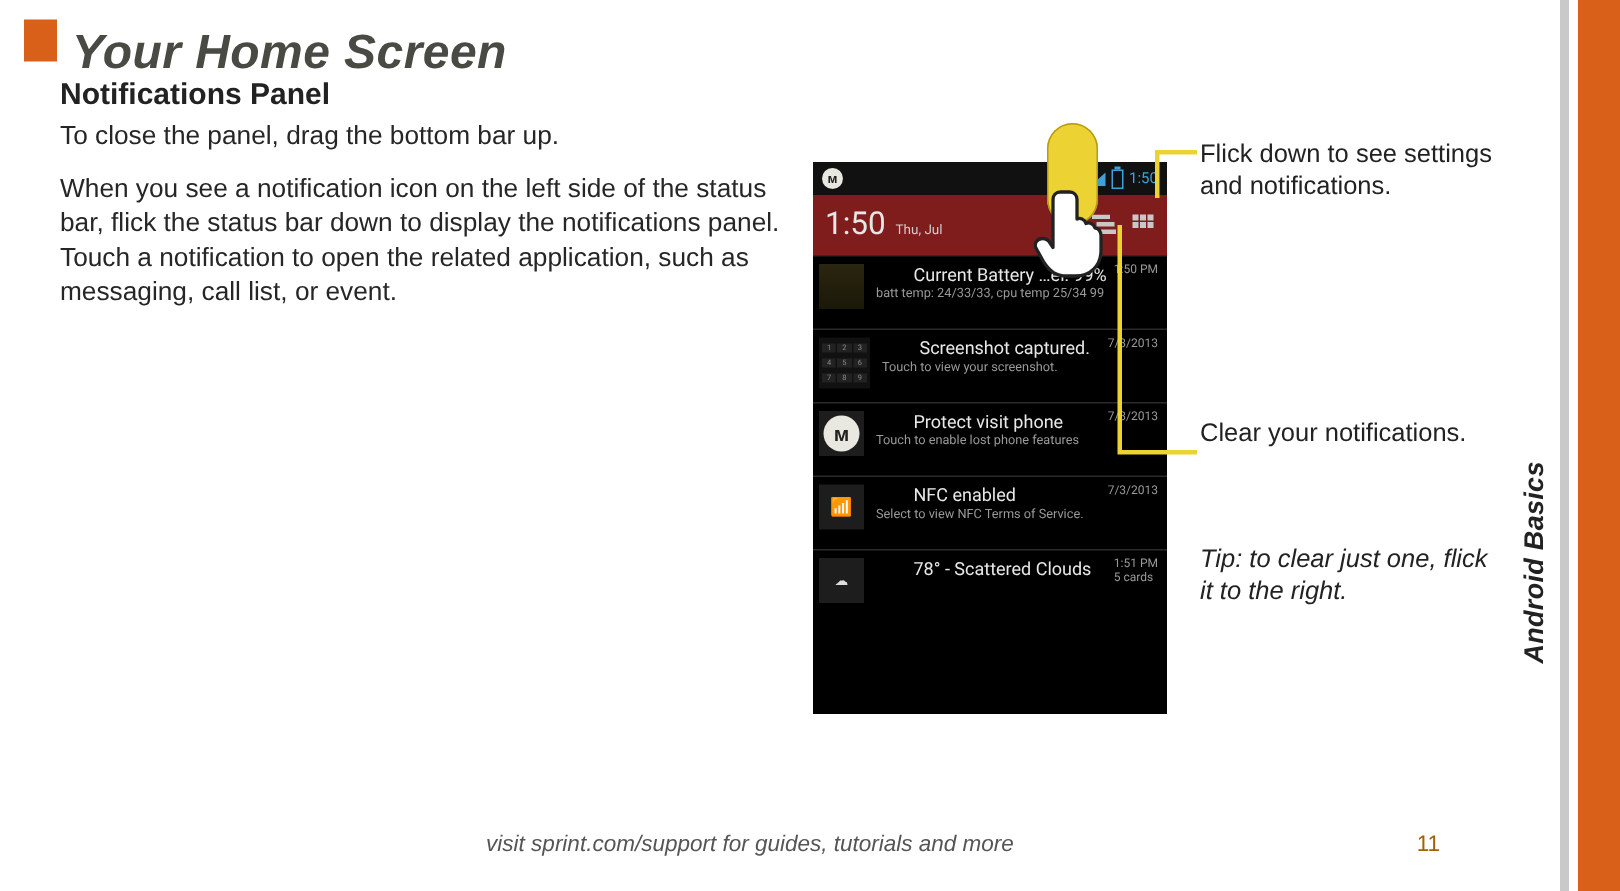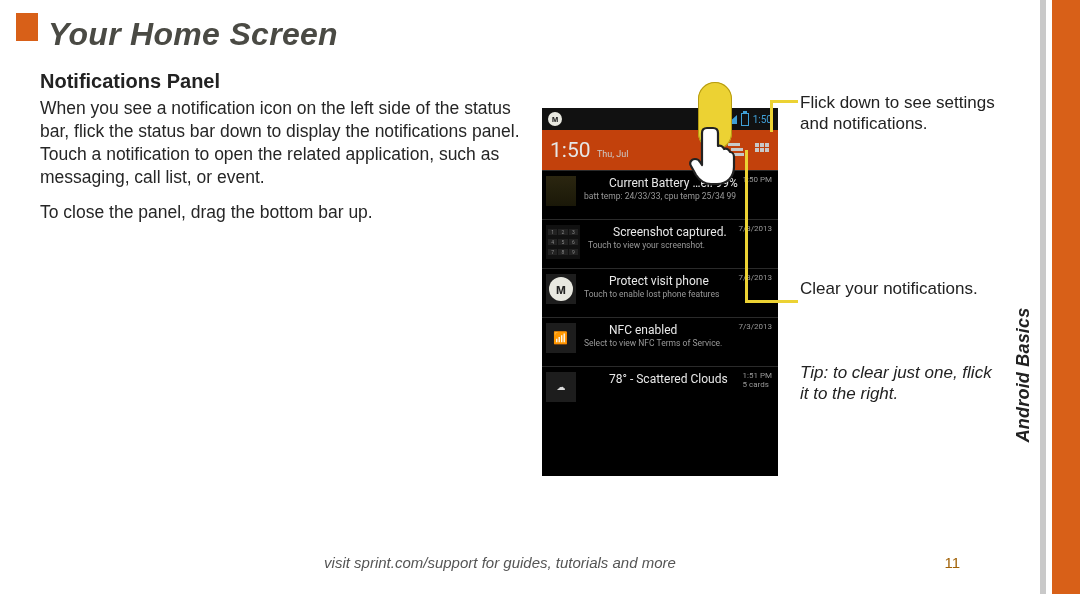--- a/index.html
+++ b/index.html
@@ -59,21 +59,21 @@
   .header-title {
     font-style: italic;
     font-weight: 800;
     font-size: 32px;
     color: #4a4a44;
     letter-spacing: .3px;
     margin-top: 15px;
   }
   .body-col-left {
     position: absolute;
-    left: 40px; top: 70px;
+    left: 40px; top: 52px;
     width: 480px;
   }
   .subhead {
     font-weight: 800;
     font-size: 20px;
     margin-bottom: 4px;
   }
   .body-text {
     font-size: 17.5px;
     line-height: 1.32;
@@ -124,21 +124,21 @@
     color: #40a0d8;
   }
   .sig-tri {
     width: 0; height: 0;
     border-left: 10px solid transparent;
     border-bottom: 9px solid #40a0d8;
   }
   .batt { width: 6px; height: 11px; border: 1px solid #40a0d8; position: relative; }
   .batt::after { content:""; position:absolute; top:-3px; left:1px; width:4px; height:2px; background:#40a0d8; }
   .clock-bar {
-    background: #c2410c;
+    background: #7f1d1d;
     height: 40px;
     display: flex; align-items: center; justify-content: space-between;
     padding: 0 8px;
     color: #e6e6e6;
   }
   .clock-bar .time { font-size: 21px; font-weight: 400; }
   .clock-bar .date { font-size: 9px; margin-left: 4px; color:#ccc; }
   .clock-right { display: flex; gap: 10px; align-items: center; }
   .settings-icn svg, .clear-icn svg { display: block; }
   .notif-row {
@@ -220,22 +220,22 @@
   <div class="sidebar-grey"></div>
   <div class="section-label">Android Basics</div>
 
   <div class="header-bar">
     <div class="tab"></div>
     <div class="header-title">Your Home Screen</div>
   </div>
 
   <div class="body-col-left">
     <div class="subhead">Notifications Panel</div>
+    <div class="body-text">To close the panel, drag the bottom bar up.</div>
     <div class="body-text">When you see a notification icon on the left side of the status bar, flick the status bar down to display the notifications panel. Touch a notification to open the related application, such as messaging, call list, or event.</div>
-    <div class="body-text">To close the panel, drag the bottom bar up.</div>
   </div>
 
   <div class="phone">
     <div class="statusbar">
       <div class="moto-circle">ᴍ</div>
       <div class="status-right">
         <span class="sig-tri"></span>
         <span class="batt"></span>
         <span>1:50</span>
       </div>

